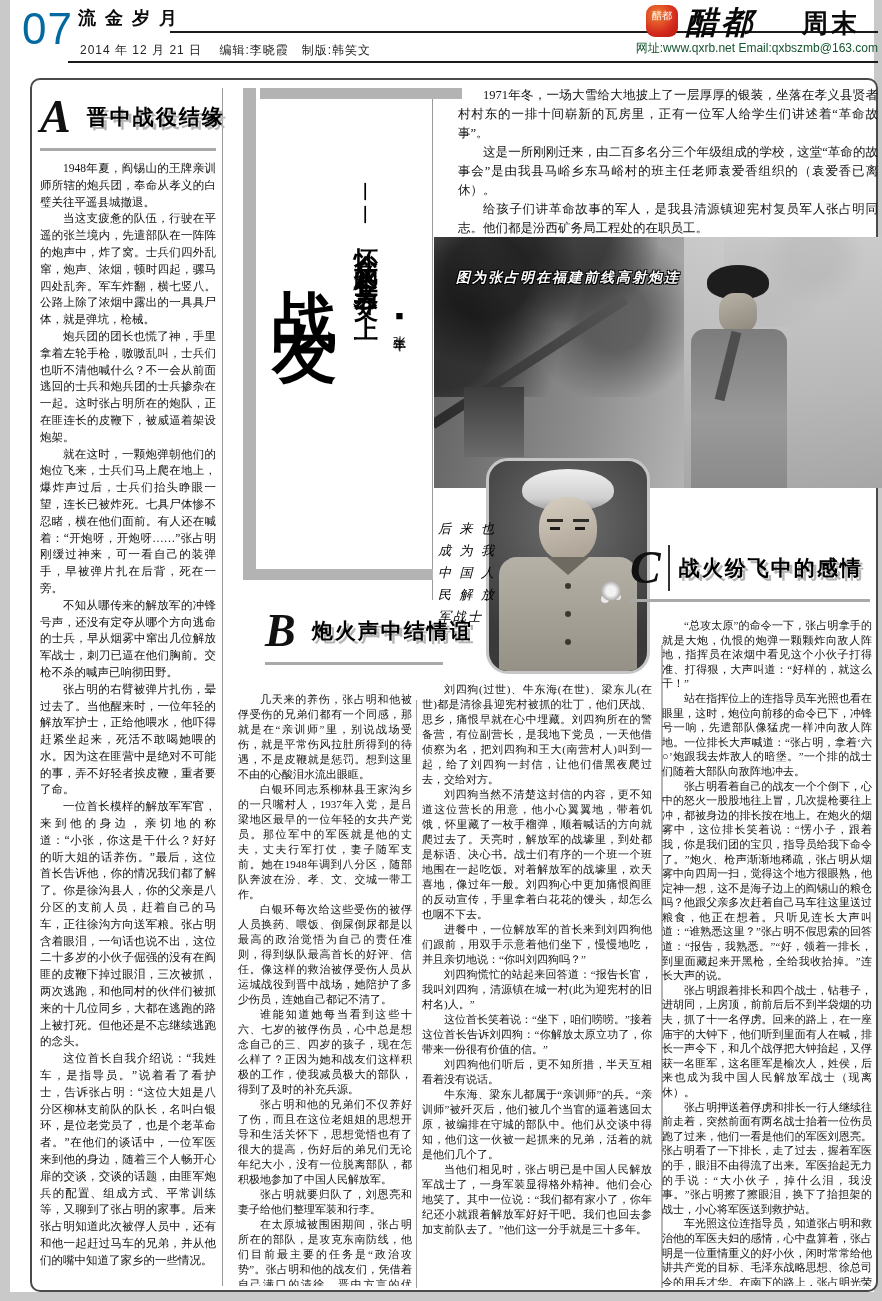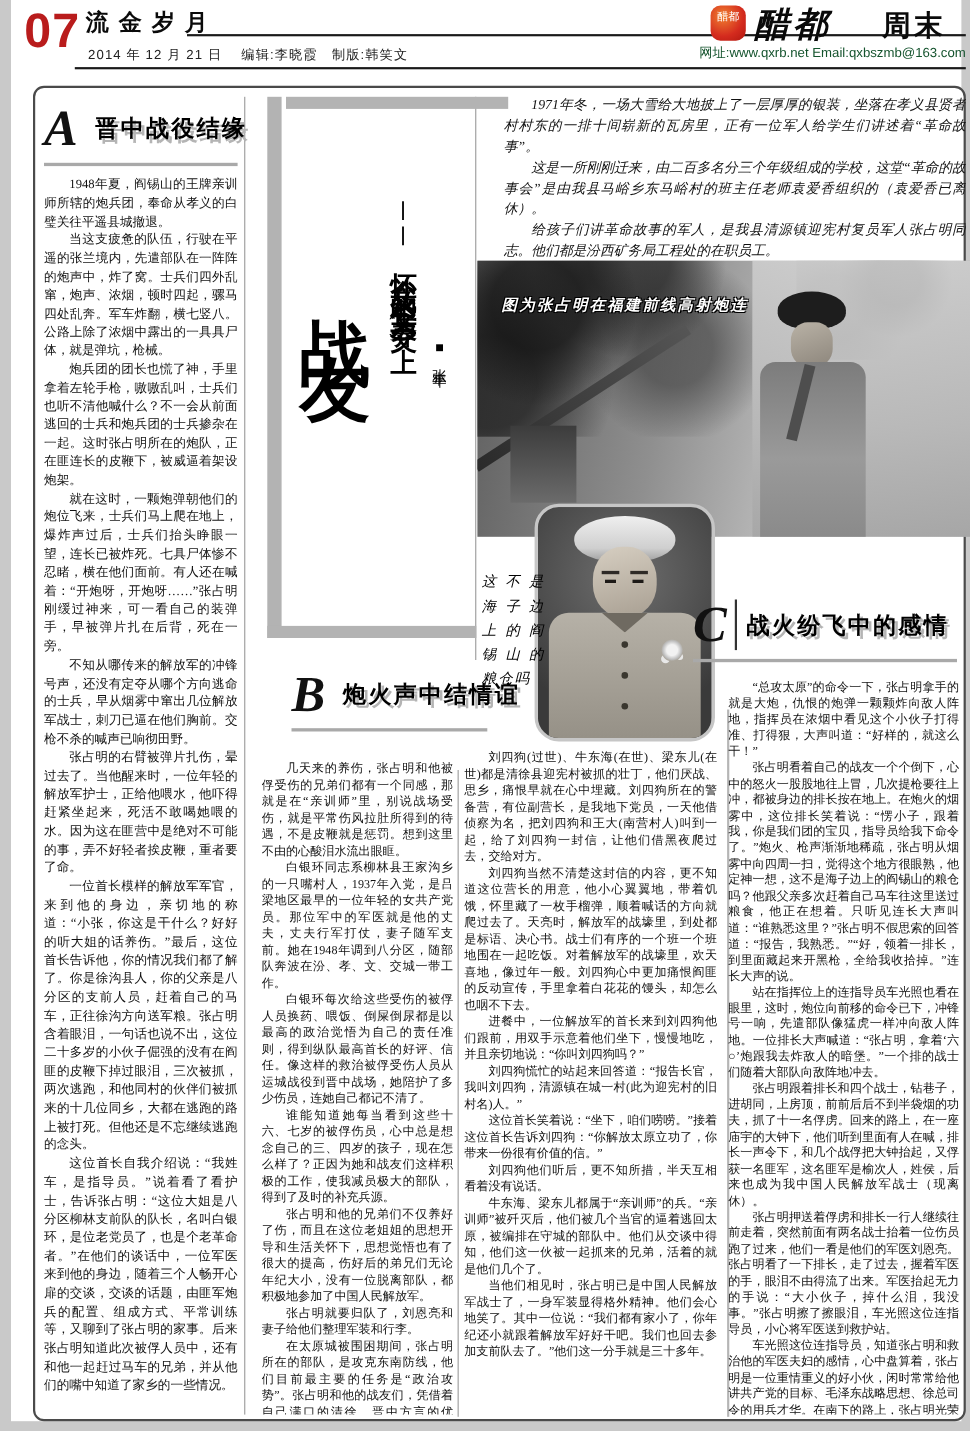--- a/index.html
+++ b/index.html
@@ -2,22 +2,22 @@
 <html><head>
 <meta charset="utf-8">
 <style>
   html,body{margin:0;padding:0;}
   body{width:882px;height:1301px;background:#c9c9c9;font-family:"Liberation Serif","DejaVu Serif",serif;color:#111;}
   .stage{position:relative;width:882px;height:1301px;overflow:hidden;background:#c9c9c9;}
   .sheet{position:absolute;left:10px;top:0;width:864px;height:1292px;background:#ffffff;}
   .abs{position:absolute;}
 
   
-  .pageno{left:12px;top:4px;font-family:"Liberation Sans",sans-serif;font-weight:700;font-size:44px;color:#b91c1c;letter-spacing:1px;}
-  .sec-name{left:68px;top:6px;font-family:"Liberation Sans",sans-serif;font-weight:900;font-size:21px;color:#0a0a0a;letter-spacing:9px;}
+  .pageno{left:12px;top:4px;font-family:"Liberation Sans",sans-serif;font-weight:400;font-size:44px;color:#0369a1;letter-spacing:1px;}
+  .sec-name{left:68px;top:6px;font-family:"Liberation Sans",sans-serif;font-weight:900;font-size:18px;color:#0a0a0a;letter-spacing:9px;}
   .dateline{left:70px;top:42px;font-size:12px;color:#222;letter-spacing:1px;font-family:"Liberation Sans",sans-serif;}
   .hline1{left:160px;top:31px;width:708px;height:2px;background:#1a1a1a;}
   .hline2{left:58px;top:61px;width:810px;height:2px;background:#1a1a1a;}
   .seal{left:636px;top:5px;width:32px;height:32px;border-radius:9px;background:radial-gradient(circle at 35% 30%,#f08030,#d42b1e 60%,#b01810);color:#fff;font-size:10px;line-height:11px;text-align:center;padding-top:5px;box-sizing:border-box;font-family:"Liberation Sans",sans-serif;}
   .brand{left:676px;top:2px;font-size:31px;font-weight:900;font-style:italic;letter-spacing:4px;color:#0a0a0a;}
   .brand2{left:792px;top:6px;font-size:26px;font-weight:900;font-family:"Liberation Sans",sans-serif;letter-spacing:3px;color:#0a0a0a;}
   .weburl{left:540px;top:40px;width:328px;text-align:right;font-size:12px;font-family:"Liberation Sans",sans-serif;color:#14532d;}
 
   
   .frame{left:20px;top:78px;width:848px;height:1214px;border:2px solid #4a4a4a;border-radius:10px;background:#fff;box-sizing:border-box;}
@@ -31,21 +31,21 @@
   .sec-sep{width:2px;height:46px;background:#333;margin:0 9px 0 7px;}
   .sec-title{font-family:"Liberation Sans",sans-serif;font-weight:900;font-size:21px;letter-spacing:2px;color:#000;text-shadow:3px 3px 0 #b4b4b4;white-space:nowrap;}
   .sec-underline{height:3px;background:#a9a9a9;}
 
   
   .flow p{margin:0;text-indent:2em;text-align:justify;}
   .colA .flow p{font-size:11.5px;line-height:16.8px;}
   .colB .flow p, .colM .flow p{font-size:11px;line-height:15px;}
   .colC .flow p{font-size:11px;line-height:14.6px;}
   .flow{overflow:hidden;}
-  .intro p{margin:0;text-indent:2em;text-align:justify;font-size:12.5px;line-height:19px;font-style:italic;}
+  .intro p{margin:0;text-indent:2em;text-align:justify;font-size:12.5px;line-height:19px;}
 
   
   .bar{background:#b3b3b3;}
   .main-title{font-family:"Liberation Sans",sans-serif;font-weight:900;font-size:64px;color:#000;writing-mode:vertical-rl;letter-spacing:34px;}
   .sub-title{writing-mode:vertical-rl;font-size:24px;font-weight:bold;letter-spacing:6px;color:#000;}
   .byline{writing-mode:vertical-rl;font-size:13px;color:#000;letter-spacing:2px;}
 
   
   .photo1{left:424px;top:237px;width:450px;height:251px;overflow:hidden;background:linear-gradient(100deg,#5e5e5e,#8f8f8f 38%,#c2c2c2 68%,#adadad);}
   .ph-foliage{position:absolute;left:-30px;top:-40px;width:280px;height:200px;background:
@@ -157,21 +157,21 @@
       <div class="p2-brow" style="left:84px;"></div>
       <div class="p2-eye" style="left:61px;"></div>
       <div class="p2-eye" style="left:86px;"></div>
       <div class="p2-uniform"></div>
       <div class="p2-collar"></div>
       <div class="p2-btn" style="top:122px;"></div>
       <div class="p2-btn" style="top:150px;"></div>
       <div class="p2-btn" style="top:178px;"></div>
       <div class="p2-flower"></div>
     </figure>
-    <div class="abs p2-vcap">这不是海子边上的阎锡山的粮仓吗</div>
+    <div class="abs p2-vcap">后来也成为我中国人民解放军战士</div>
 
     <div class="abs" style="left:255px;top:608px;width:200px;">
       <div class="sec-head">
         <span class="sec-letter">B</span>
         <span class="sec-sep"></span>
         <span class="sec-title">炮火声中结情谊</span>
       </div>
       <div class="sec-underline" style="margin-top:8px;width:178px;"></div>
     </div>
 
@@ -205,22 +205,22 @@
         <span class="sec-letter">C</span>
         <span class="sec-sep"></span>
         <span class="sec-title">战火纷飞中的感情</span>
       </div>
       <div class="sec-underline" style="margin-top:8px;width:240px;"></div>
     </div>
 
     <div class="abs colC" style="left:652px;top:618px;width:210px;height:668px;">
       <div class="flow" style="height:668px;">
           <p>“总攻太原”的命令一下，张占明拿手的就是大炮，仇恨的炮弹一颗颗炸向敌人阵地，指挥员在浓烟中看见这个小伙子打得准、打得狠，大声叫道：“好样的，就这么干！”</p>
+          <p>站在指挥位上的连指导员车光照也看在眼里，这时，炮位向前移的命令已下，冲锋号一响，先遣部队像猛虎一样冲向敌人阵地。一位排长大声喊道：“张占明，拿着‘六○’炮跟我去炸敌人的暗堡。”一个排的战士们随着大部队向敌阵地冲去。</p>
           <p>张占明看着自己的战友一个个倒下，心中的怒火一股股地往上冒，几次提枪要往上冲，都被身边的排长按在地上。在炮火的烟雾中，这位排长笑着说：“愣小子，跟着我，你是我们团的宝贝，指导员给我下命令了。”炮火、枪声渐渐地稀疏，张占明从烟雾中向四周一扫，觉得这个地方很眼熟，他定神一想，这不是海子边上的阎锡山的粮仓吗？他跟父亲多次赶着自己马车往这里送过粮食，他正在想着。只听见连长大声叫道：“谁熟悉这里？”张占明不假思索的回答道：“报告，我熟悉。”“好，领着一排长，到里面藏起来开黑枪，全给我收拾掉。”连长大声的说。</p>
-          <p>站在指挥位上的连指导员车光照也看在眼里，这时，炮位向前移的命令已下，冲锋号一响，先遣部队像猛虎一样冲向敌人阵地。一位排长大声喊道：“张占明，拿着‘六○’炮跟我去炸敌人的暗堡。”一个排的战士们随着大部队向敌阵地冲去。</p>
           <p>张占明跟着排长和四个战士，钻巷子，进胡同，上房顶，前前后后不到半袋烟的功夫，抓了十一名俘虏。回来的路上，在一座庙宇的大钟下，他们听到里面有人在喊，排长一声令下，和几个战俘把大钟抬起，又俘获一名匪军，这名匪军是榆次人，姓侯，后来也成为我中国人民解放军战士（现离休）。</p>
-          <p>张占明押送着俘虏和排长一行人继续往前走着，突然前面有两名战士抬着一位伤员跑了过来，他们一看是他们的军医刘恩亮。张占明看了一下排长，走了过去，握着军医的手，眼泪不由得流了出来。军医抬起无力的手说：“大小伙子，掉什么泪，我没事。”张占明擦了擦眼泪，车光照这位连指导员，小心将军医送到救护站。</p>
+          <p>张占明押送着俘虏和排长一行人继续往前走着，突然前面有两名战士抬着一位伤员跑了过来，他们一看是他们的军医刘恩亮。张占明看了一下排长，走了过去，握着军医的手，眼泪不由得流了出来。军医抬起无力的手说：“大小伙子，掉什么泪，我没事。”张占明擦了擦眼泪，换下了抬担架的战士，小心将军医送到救护站。</p>
           <p>车光照这位连指导员，知道张占明和救治他的军医夫妇的感情，心中盘算着，张占明是一位重情重义的好小伙，闲时常常给他讲共产党的目标、毛泽东战略思想、徐总司令的用兵才华。在南下的路上，张占明光荣加入中国共产党，到福建后，先后荣立军功三次。一份份战报，报回家乡父亲手中。</p>
         </div>
     </div>
 
   </div>
 </div>
 
 </body></html>

